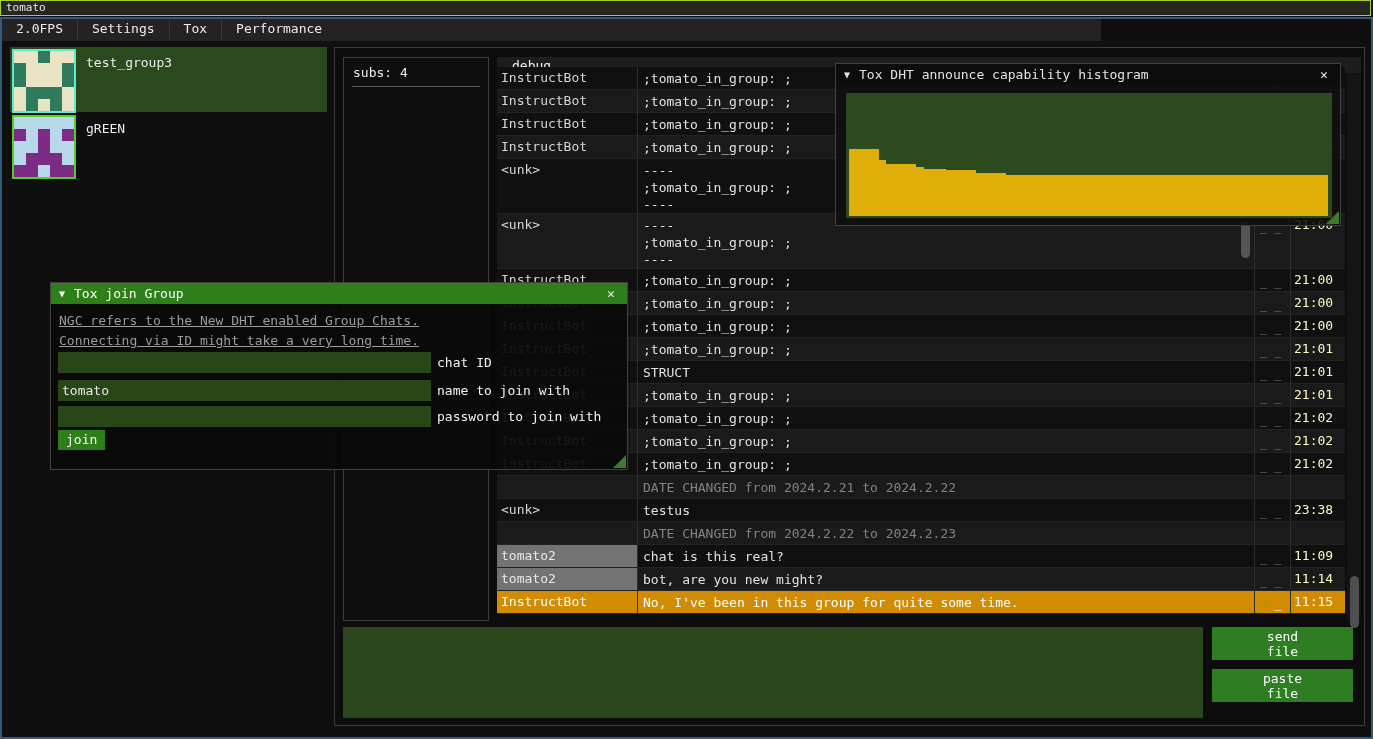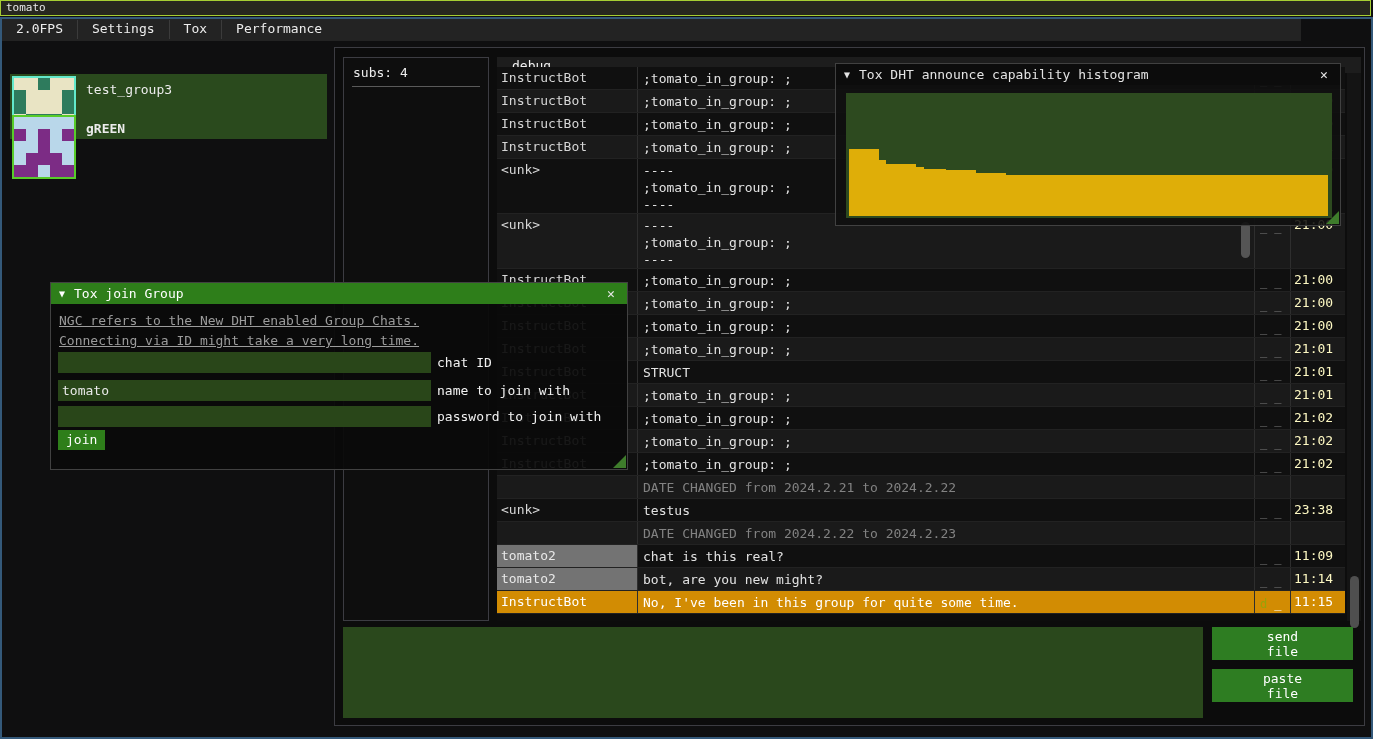--- a/index.html
+++ b/index.html
@@ -9,21 +9,21 @@
     font-family:"DejaVu Sans Mono", monospace;
     font-size:13px;color:#dcdcdc;
     -webkit-font-smoothing:none;
   }
   
   .blue-frame{position:absolute;left:0;top:17px;width:1369px;height:718px;
     border:2px solid #34597a;pointer-events:none;z-index:50;}
   .titlebar{position:absolute;left:0;top:0;width:1371px;height:16px;
     background:#27271f;border:1px solid #a6ce33;box-sizing:border-box;
     font-size:11px;line-height:14px;padding-left:5px;color:#e8e8e8;z-index:40;}
-  .menubar{position:absolute;left:2px;top:18px;width:1299px;height:23px;
+  .menubar{position:absolute;left:2px;top:18px;width:1099px;height:23px;
     background:#232323;display:flex;align-items:stretch;z-index:5;}
   .menu-item{padding:3px 14px 0 14px;color:#ececec;}
   .menu-sep{width:1px;background:#3b3b3b;margin:2px 0;}
 
   
   .group-row{position:absolute;left:10px;width:317px;display:flex;}
   .group-row.selected{background:#2a4a1d;}
   .avatar{width:60px;height:60px;margin:2px;display:grid;
     grid-template-columns:repeat(5,1fr);grid-template-rows:repeat(5,1fr);}
   .group-label{margin:8px 0 0 8px;color:#ececec;}
@@ -110,21 +110,21 @@
     <div class="menu-item">2.0FPS</div>
     <div class="menu-sep"></div>
     <div class="menu-item">Settings</div>
     <div class="menu-sep"></div>
     <div class="menu-item">Tox</div>
     <div class="menu-sep"></div>
     <div class="menu-item">Performance</div>
   </div>
 
 <div id="group-list">
-    <div class="group-row selected" style="top: 47px; height: 65px; margin-top: 27px;">
+    <div class="group-row selected" style="top: 47px; height: 65px;">
       <div class="avatar" style="background: rgb(233, 228, 196); border: 2px solid rgb(98, 233, 203);">
         <div style="background: rgb(233, 228, 196);"></div>
         <div style="background: rgb(233, 228, 196);"></div>
         <div style="background: rgb(46, 123, 93);"></div>
         <div style="background: rgb(233, 228, 196);"></div>
         <div style="background: rgb(233, 228, 196);"></div>
         <div style="background: rgb(46, 123, 93);"></div>
         <div style="background: rgb(233, 228, 196);"></div>
         <div style="background: rgb(233, 228, 196);"></div>
         <div style="background: rgb(233, 228, 196);"></div>
@@ -140,21 +140,21 @@
         <div style="background: rgb(46, 123, 93);"></div>
         <div style="background: rgb(233, 228, 196);"></div>
         <div style="background: rgb(233, 228, 196);"></div>
         <div style="background: rgb(46, 123, 93);"></div>
         <div style="background: rgb(233, 228, 196);"></div>
         <div style="background: rgb(46, 123, 93);"></div>
         <div style="background: rgb(233, 228, 196);"></div>
       </div>
       <div class="group-label">test_group3</div>
     </div>
-    <div class="group-row" style="top: 113px; height: 59px; font-weight: bold;">
+    <div class="group-row" style="top: 113px; height: 59px;">
       <div class="avatar" style="background: rgb(185, 215, 234); border: 2px solid rgb(88, 204, 41);">
         <div style="background: rgb(185, 215, 234);"></div>
         <div style="background: rgb(185, 215, 234);"></div>
         <div style="background: rgb(185, 215, 234);"></div>
         <div style="background: rgb(185, 215, 234);"></div>
         <div style="background: rgb(185, 215, 234);"></div>
         <div style="background: rgb(124, 44, 133);"></div>
         <div style="background: rgb(185, 215, 234);"></div>
         <div style="background: rgb(124, 44, 133);"></div>
         <div style="background: rgb(185, 215, 234);"></div>

